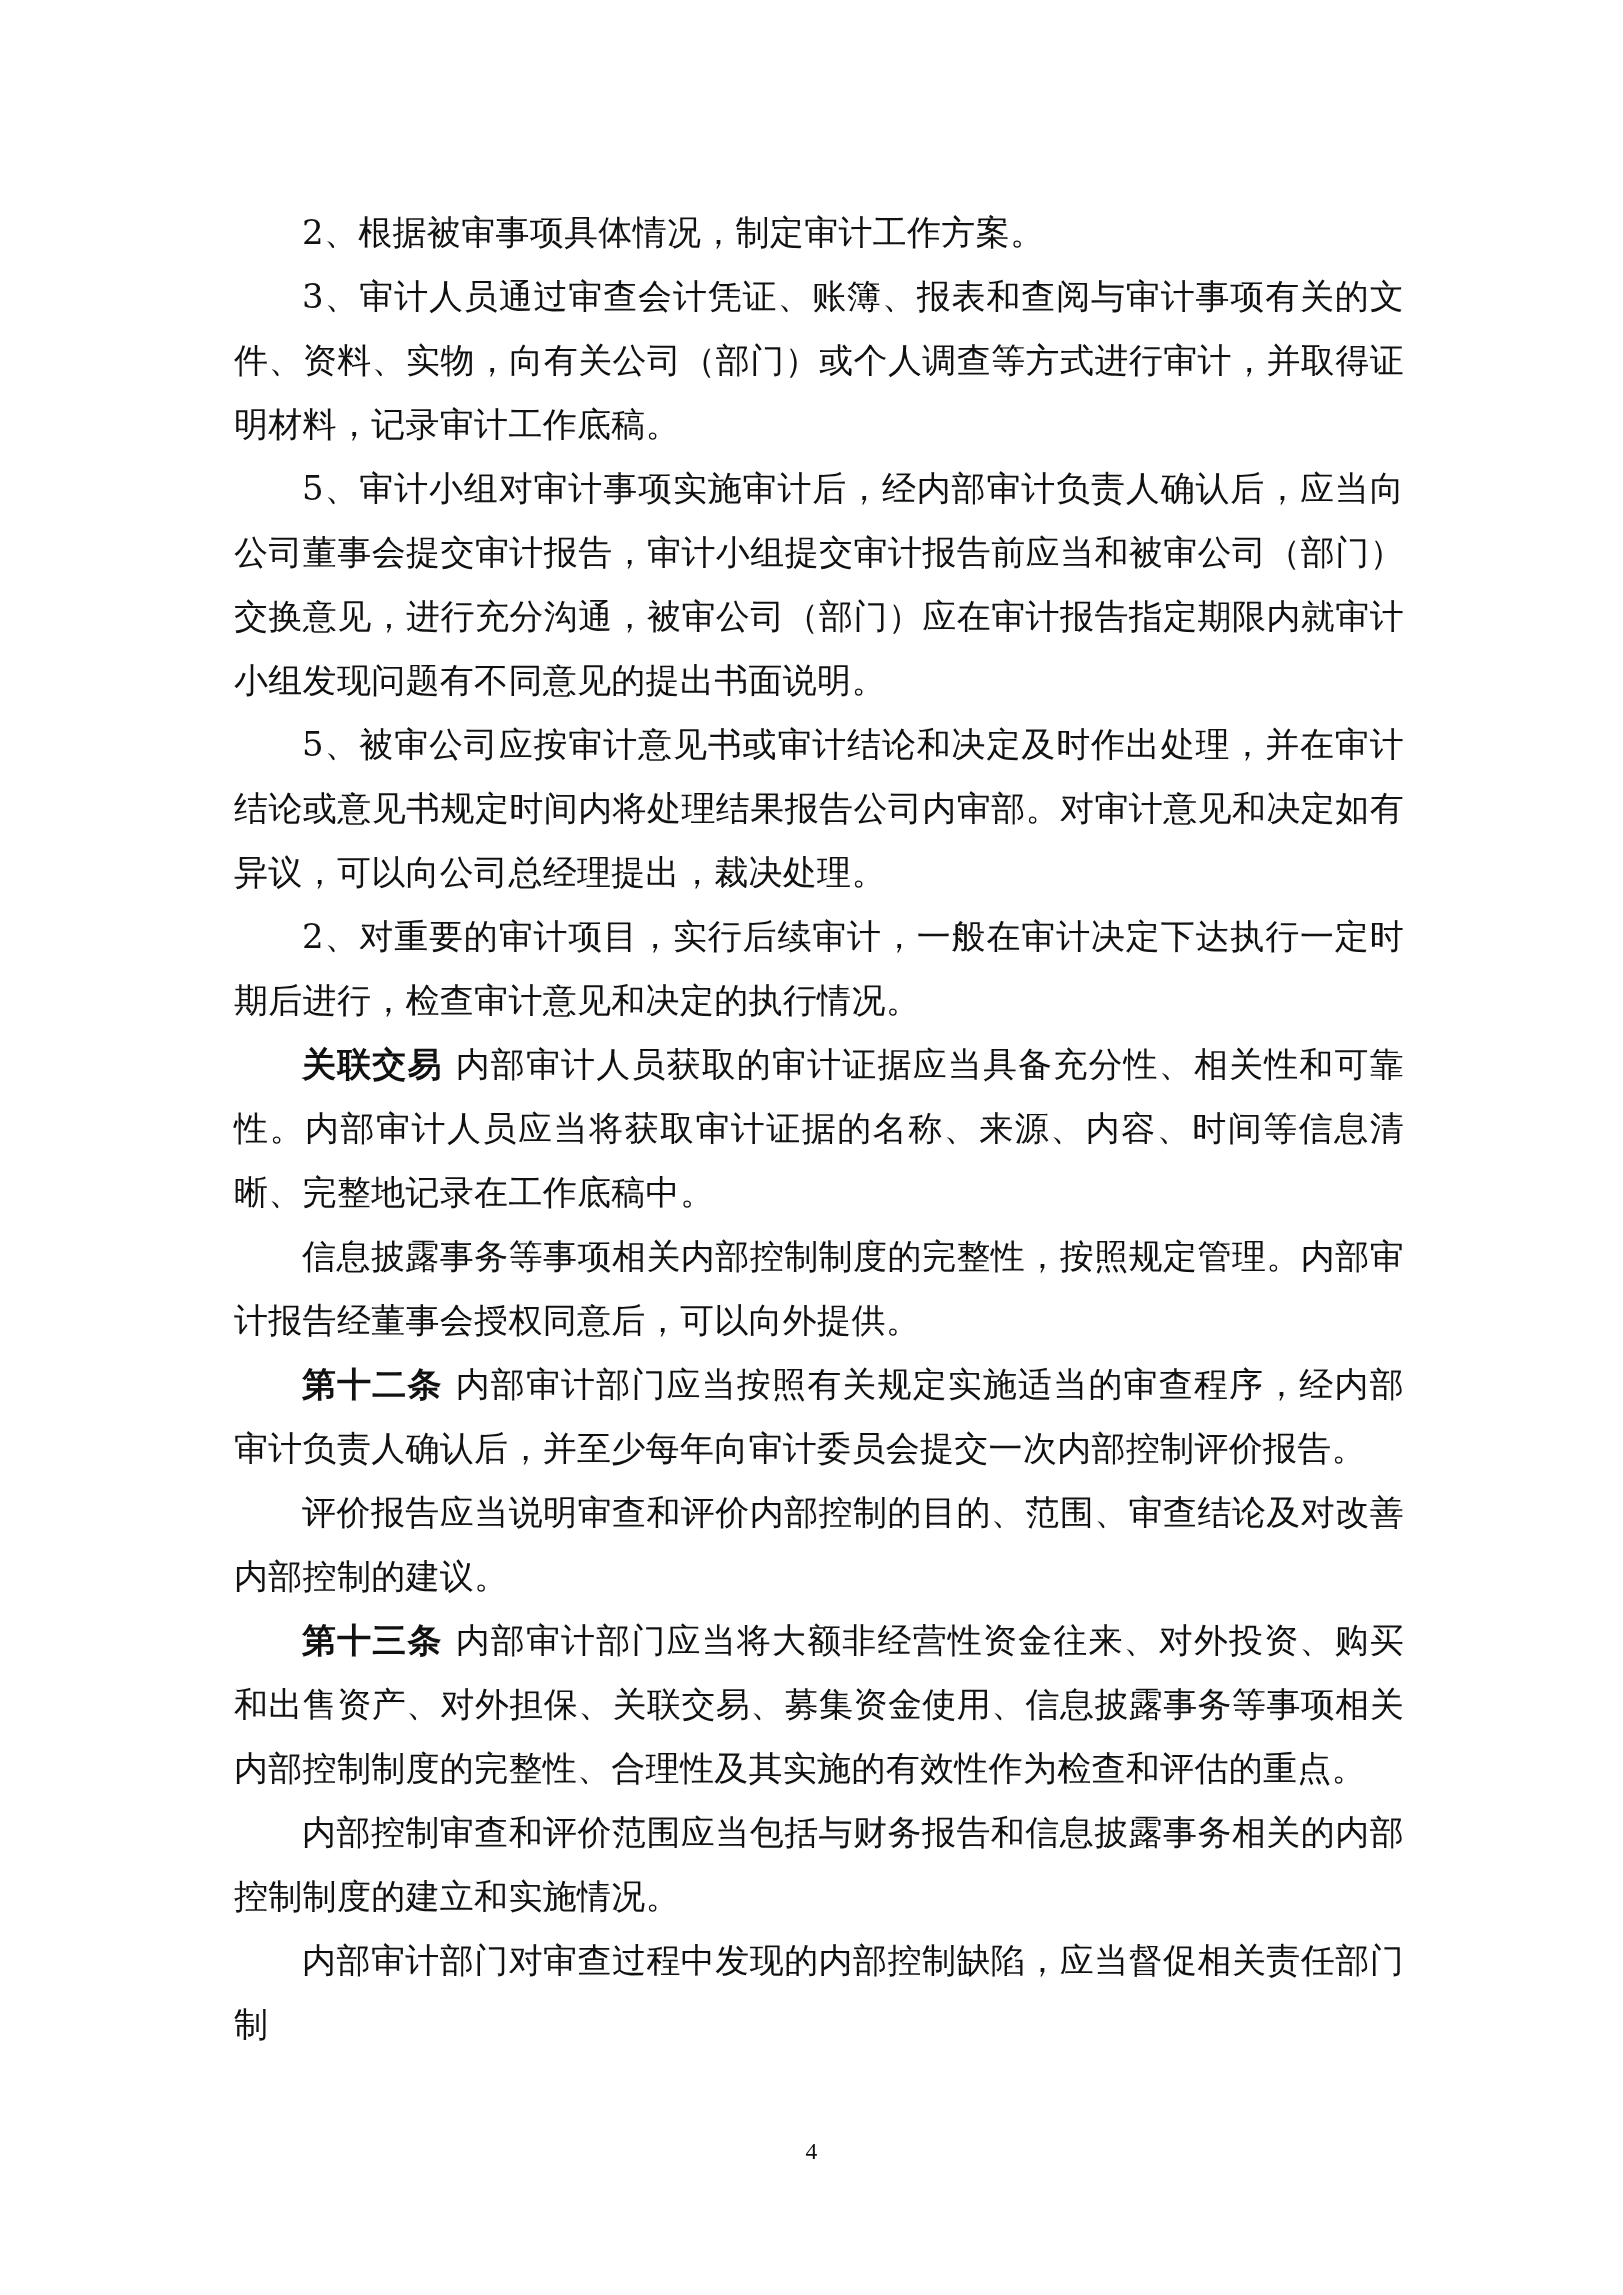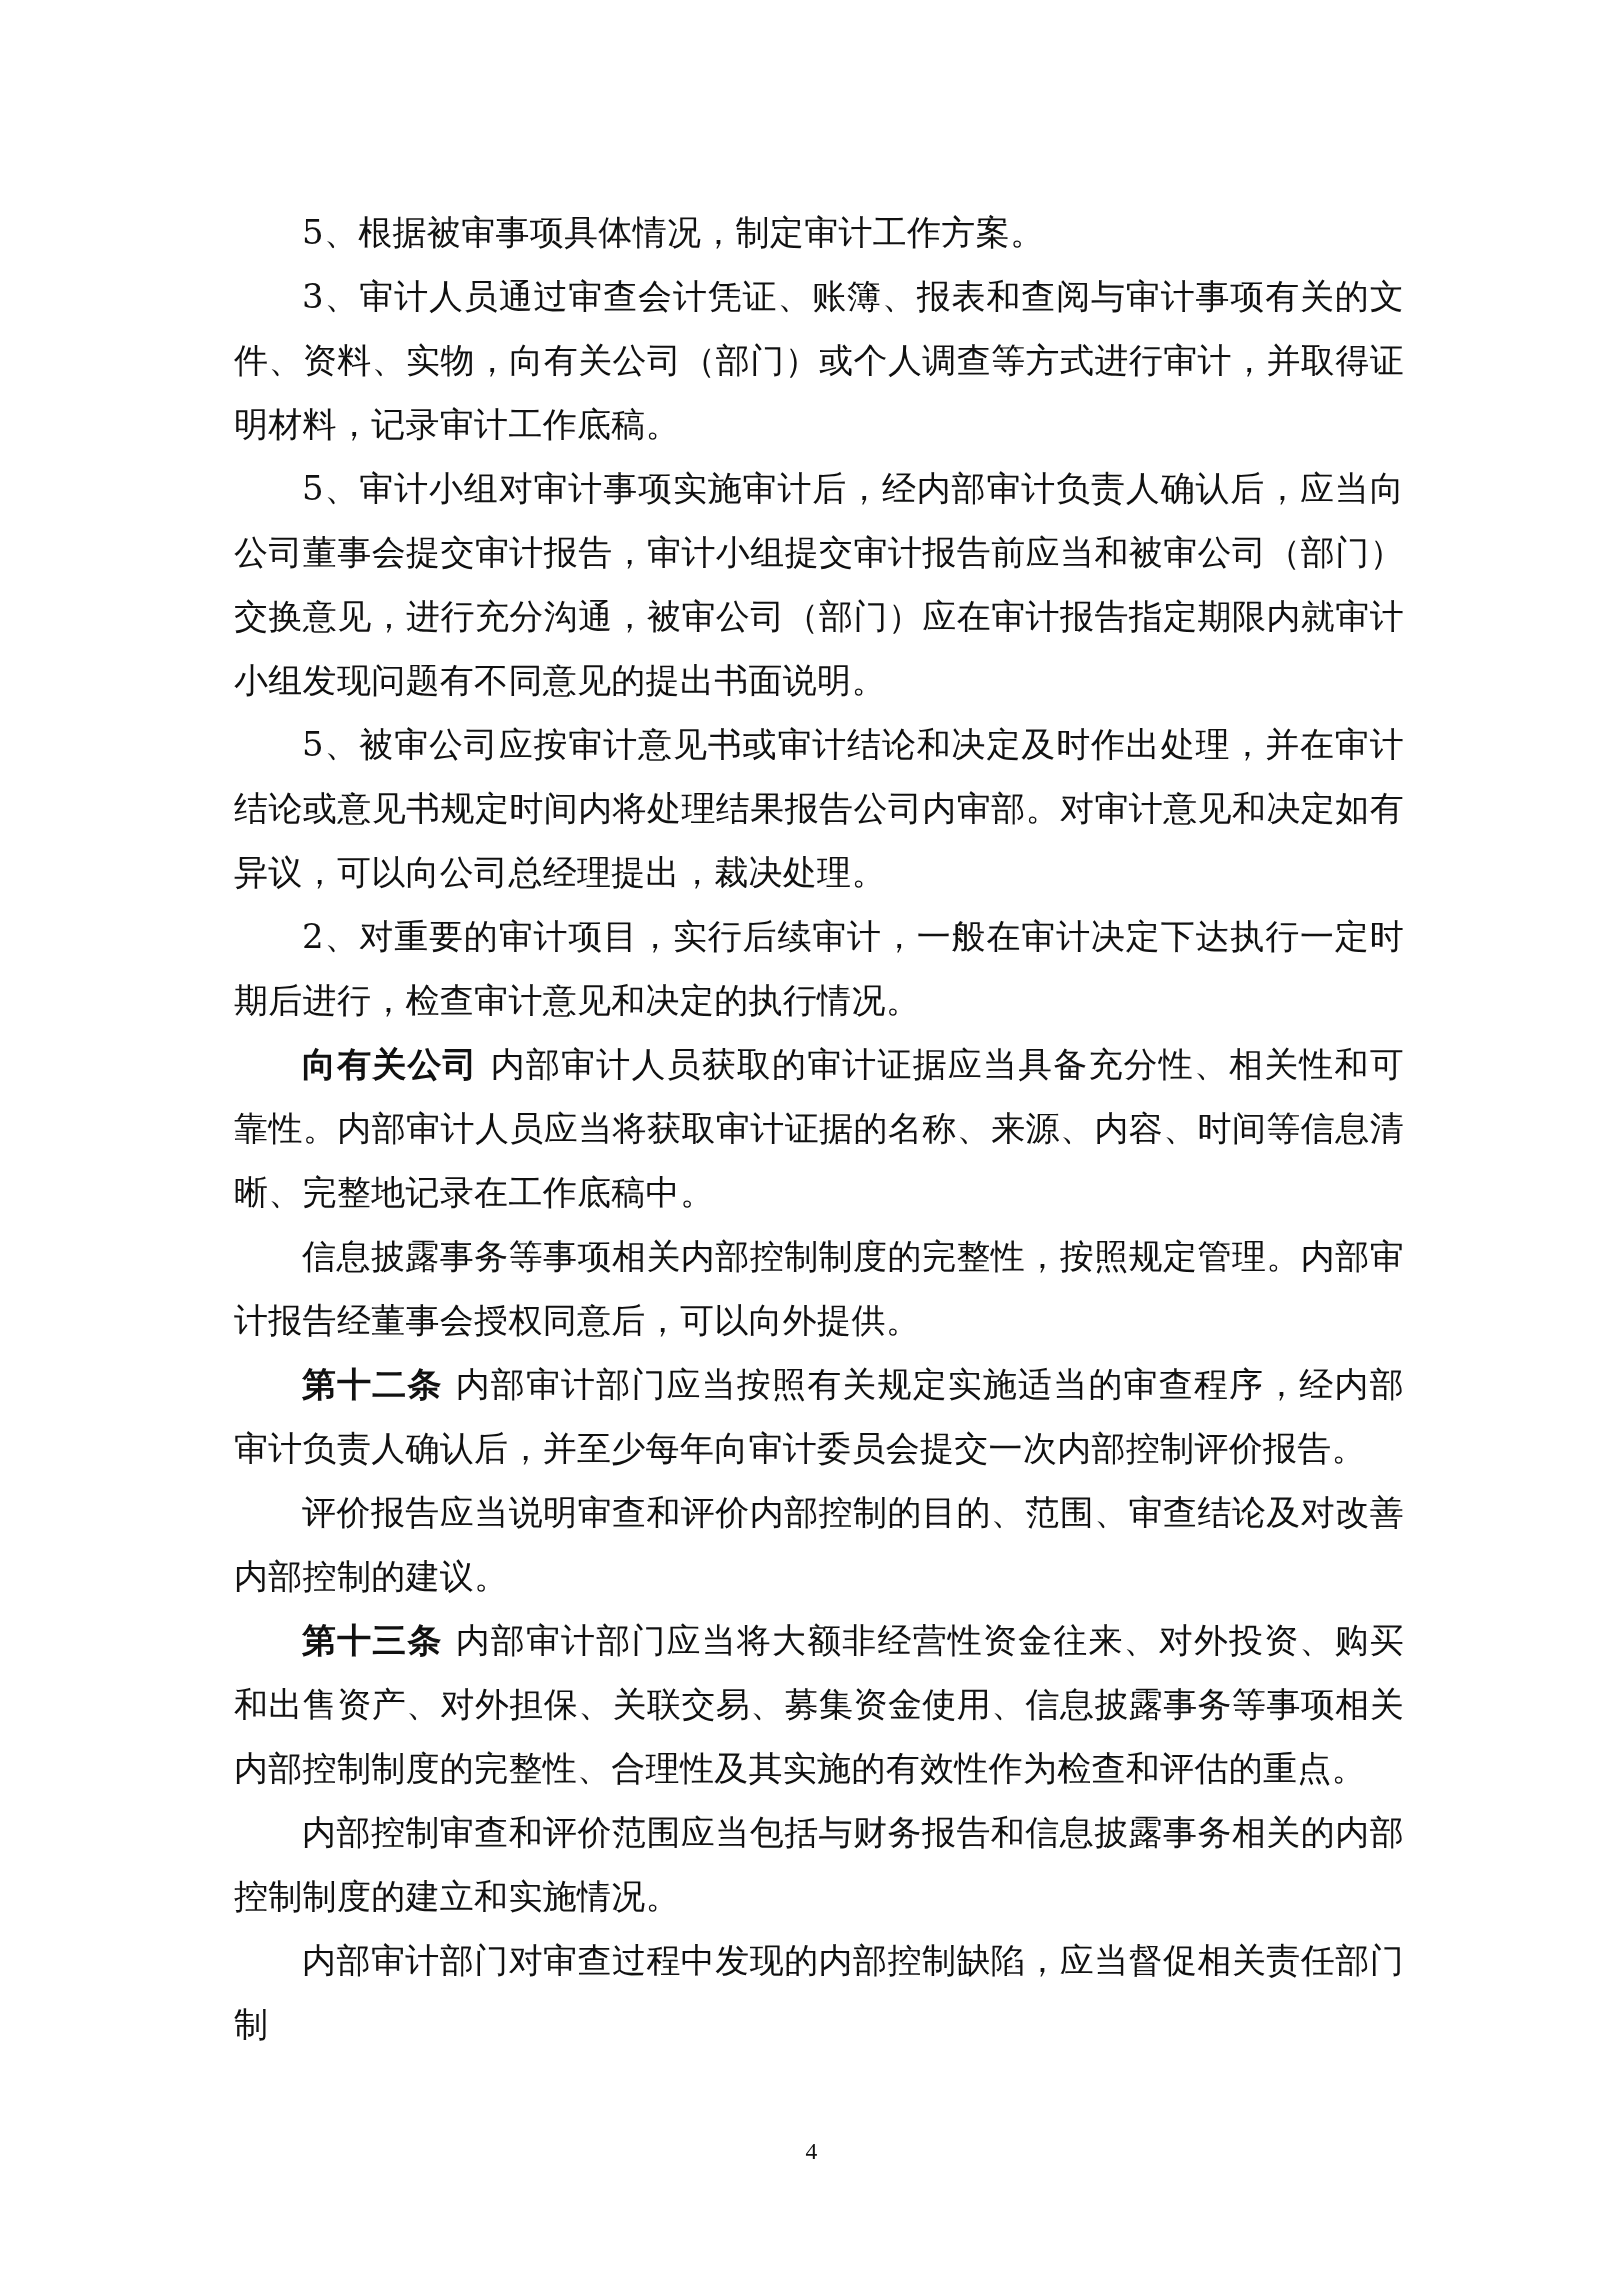--- a/index.html
+++ b/index.html
@@ -11,26 +11,26 @@
           text-align-last: left; letter-spacing: 0.3px; text-indent: 68px; }
   .article-label { font-weight: bold; margin-right: 13px; }
   .page-number { position: absolute; left: 0; width: 1623px; top: 2138px; text-align: center;
                  font-size: 23.6px; font-family: "Liberation Serif", serif; }
 </style>
 </head>
 <body>
 
 <div class="page">
   <div class="body-text">
-    <p class="para"><span class="article-label" style="margin-right: 0px;"></span><span>5、根据被审事项具体情况，制定审计工作方案。</span></p>
+    <p class="para"><span class="article-label" style="margin-right: 0px;"></span><span>2、根据被审事项具体情况，制定审计工作方案。</span></p>
     <p class="para"><span class="article-label" style="margin-right: 0px;"></span><span>3、审计人员通过审查会计凭证、账簿、报表和查阅与审计事项有关的文件、资料、实物，向有关公司（部门）或个人调查等方式进行审计，并取得证明材料，记录审计工作底稿。</span></p>
     <p class="para"><span class="article-label" style="margin-right: 0px;"></span><span>5、审计小组对审计事项实施审计后，经内部审计负责人确认后，应当向公司董事会提交审计报告，审计小组提交审计报告前应当和被审公司（部门）交换意见，进行充分沟通，被审公司（部门）应在审计报告指定期限内就审计小组发现问题有不同意见的提出书面说明。</span></p>
     <p class="para"><span class="article-label" style="margin-right: 0px;"></span><span>5、被审公司应按审计意见书或审计结论和决定及时作出处理，并在审计结论或意见书规定时间内将处理结果报告公司内审部。对审计意见和决定如有异议，可以向公司总经理提出，裁决处理。</span></p>
     <p class="para"><span class="article-label" style="margin-right: 0px;"></span><span>2、对重要的审计项目，实行后续审计，一般在审计决定下达执行一定时期后进行，检查审计意见和决定的执行情况。</span></p>
-    <p class="para"><span class="article-label">向有关公司</span><span>内部审计人员获取的审计证据应当具备充分性、相关性和可靠性。内部审计人员应当将获取审计证据的名称、来源、内容、时间等信息清晰、完整地记录在工作底稿中。</span></p>
+    <p class="para"><span class="article-label">关联交易</span><span>内部审计人员获取的审计证据应当具备充分性、相关性和可靠性。内部审计人员应当将获取审计证据的名称、来源、内容、时间等信息清晰、完整地记录在工作底稿中。</span></p>
     <p class="para"><span class="article-label" style="margin-right: 0px;"></span><span>信息披露事务等事项相关内部控制制度的完整性，按照规定管理。内部审计报告经董事会授权同意后，可以向外提供。</span></p>
     <p class="para"><span class="article-label">第十二条</span><span>内部审计部门应当按照有关规定实施适当的审查程序，经内部审计负责人确认后，并至少每年向审计委员会提交一次内部控制评价报告。</span></p>
     <p class="para"><span class="article-label" style="margin-right: 0px;"></span><span>评价报告应当说明审查和评价内部控制的目的、范围、审查结论及对改善内部控制的建议。</span></p>
     <p class="para"><span class="article-label">第十三条</span><span>内部审计部门应当将大额非经营性资金往来、对外投资、购买和出售资产、对外担保、关联交易、募集资金使用、信息披露事务等事项相关内部控制制度的完整性、合理性及其实施的有效性作为检查和评估的重点。</span></p>
     <p class="para"><span class="article-label" style="margin-right: 0px;"></span><span>内部控制审查和评价范围应当包括与财务报告和信息披露事务相关的内部控制制度的建立和实施情况。</span></p>
     <p class="para"><span class="article-label" style="margin-right: 0px;"></span><span>内部审计部门对审查过程中发现的内部控制缺陷，应当督促相关责任部门制</span></p>
   </div>
   <div class="page-number">4</div>
 </div>
 

